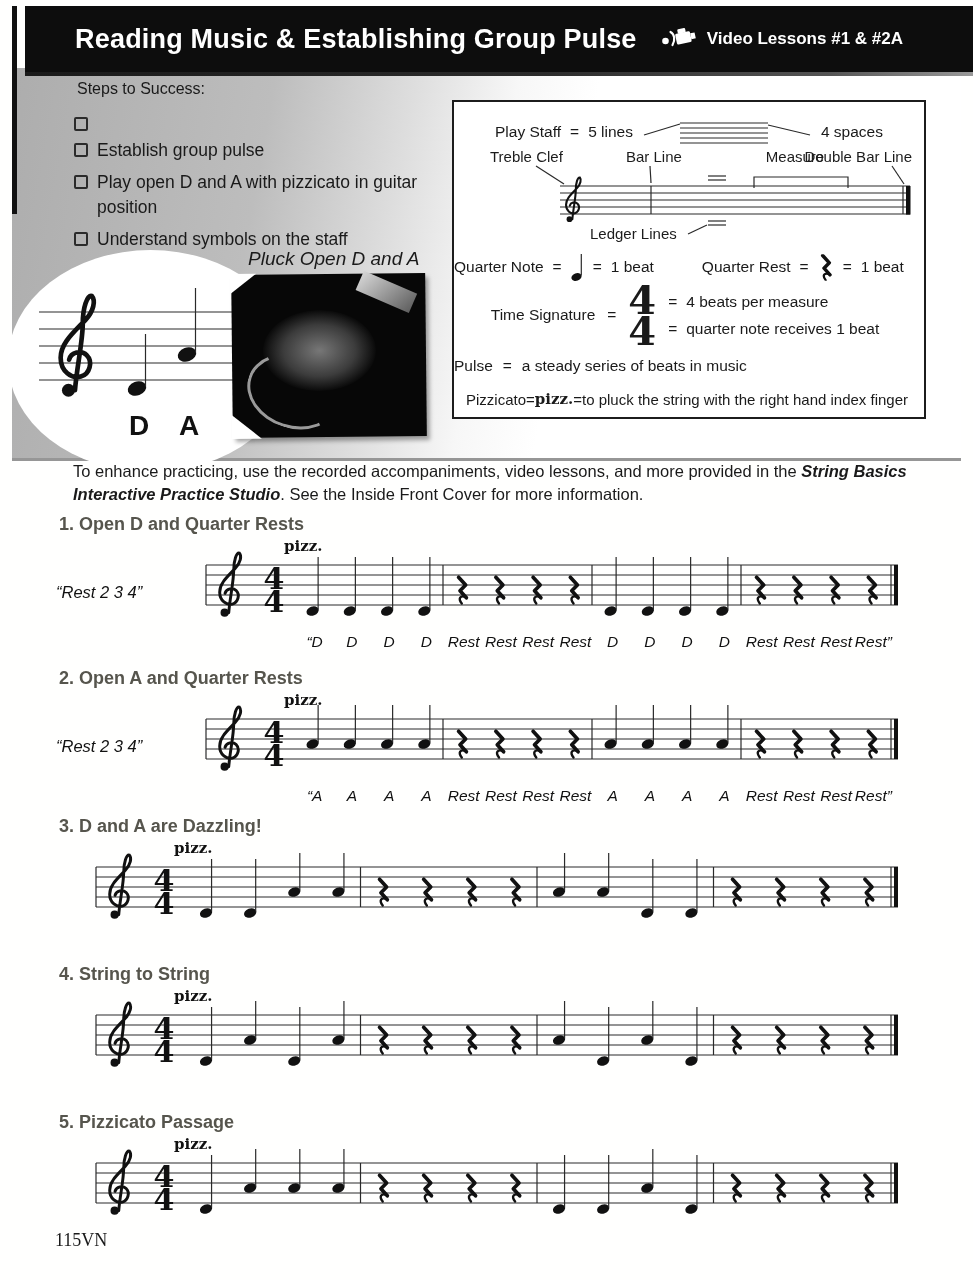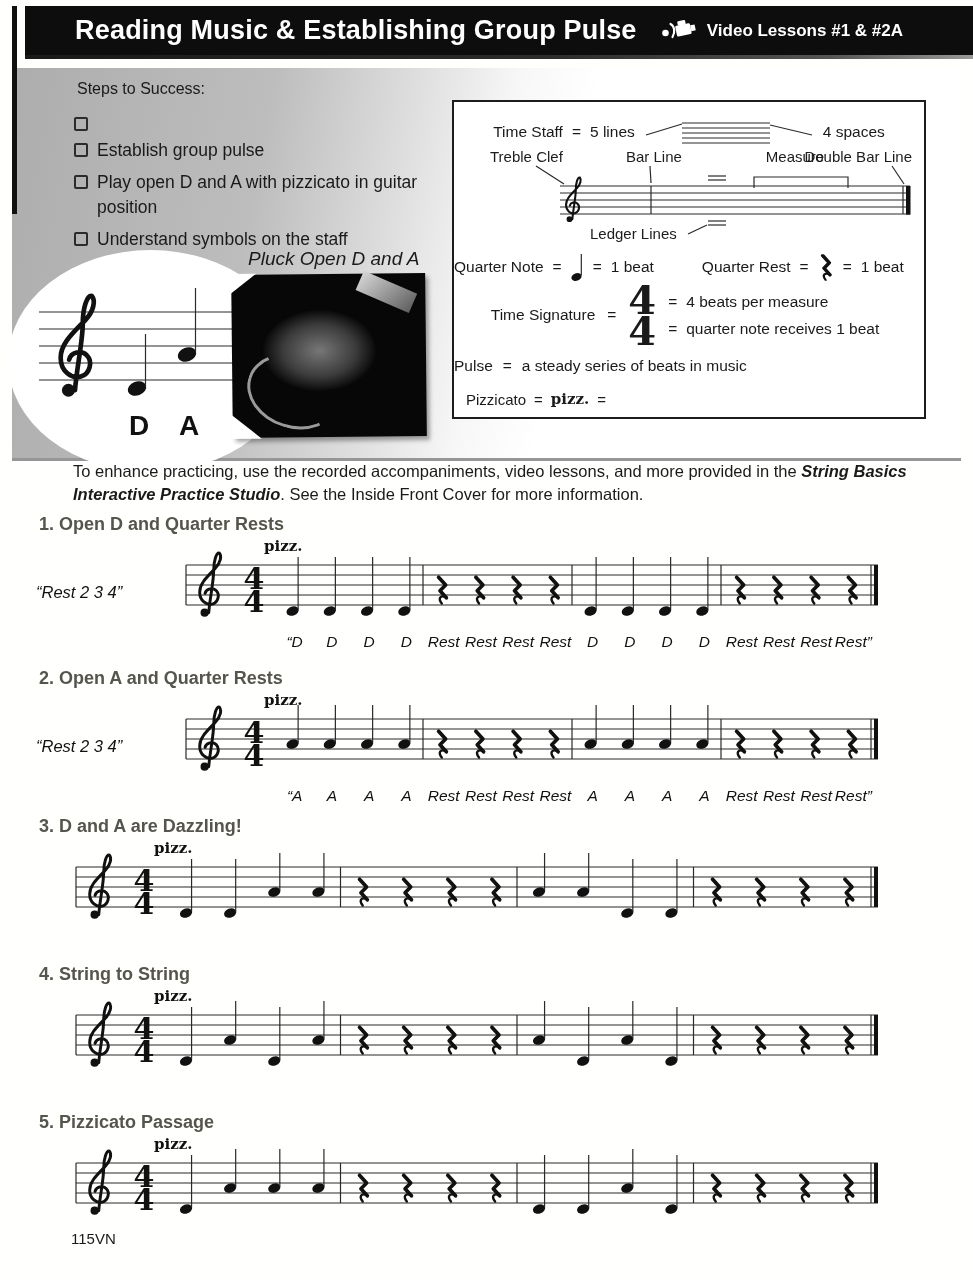--- a/index.html
+++ b/index.html
@@ -1,20 +1,20 @@
 <!DOCTYPE html>
 <html><head>
 <meta charset="utf-8">
 <style>
   html,body{margin:0;padding:0;background:#ddd;}
   .page{position:relative;width:973px;height:1280px;margin:0 auto;background:#fffffe;
         font-family:"Liberation Sans","DejaVu Sans",sans-serif;color:#1a1a1a;overflow:hidden;}
 
   
-  .band{position:absolute;left:25px;right:0;top:6px;height:49px;background:#0d0d0d;
+  .band{position:absolute;left:25px;right:0;top:6px;height:66px;background:#0d0d0d;
         display:flex;align-items:center;z-index:3;}
   .band::after{content:'';position:absolute;left:0;right:0;bottom:-4px;height:4px;
         background:linear-gradient(90deg,#1a1a1a 0%,#2c2c2c 55%,#555 85%,#999 100%);}
   .band h1{margin:0 0 0 50px;font-size:27px;font-weight:bold;color:#fff;letter-spacing:.2px;}
   .video-group{margin-left:auto;margin-right:70px;display:flex;align-items:center;gap:10px;}
   .video-group span{color:#fff;font-size:17px;font-weight:bold;}
   .edge-strip{position:absolute;left:12px;top:6px;width:5px;height:208px;background:#111;z-index:3;}
 
   
   .gray-panel{position:absolute;left:12px;top:68px;width:949px;height:390px;z-index:0;
@@ -56,40 +56,40 @@
   .ib-row3{position:absolute;top:150px;left:0;right:0;display:flex;align-items:center;
         gap:9px;}
   .ib-row3 .gap{width:30px;}
   .ib-row4{position:absolute;top:182px;left:0;right:8px;display:flex;align-items:center;
         justify-content:center;gap:12px;}
   .ts-stack div{font-family:"DejaVu Serif",serif;font-weight:bold;font-size:40px;line-height:.78;}
   .ts-meanings{display:flex;flex-direction:column;gap:9px;}
   .ts-meanings div{display:flex;gap:9px;}
   .ib-row5{position:absolute;top:255px;left:0;right:0;display:flex;align-items:center;
         justify-content:flex-start;gap:10px;}
-  .ib-row6{position:absolute;top:288px;left:12px;right:6px;display:flex;align-items:center;gap:8px;
+  .ib-row6{position:absolute;top:288px;left:12px;right:6px;display:flex;align-items:center;
         font-size:15px;white-space:nowrap;}
   .pizz-abbr{font-family:"DejaVu Serif",serif;font-weight:bold;}
   svg line, svg path.ln{stroke:#2a2a2a;stroke-width:1.2;}
 
   
   .intro{position:absolute;left:73px;top:460px;width:850px;margin:0;font-size:16.5px;
         line-height:1.42;z-index:2;}
 
   
-  .exercise{position:absolute;left:36px;width:868px;z-index:2;}
+  .exercise{position:absolute;left:56px;width:868px;z-index:2;}
   .exercise h3{margin:0 0 0 3px;font-size:18px;font-weight:bold;color:#56554d;}
   .exercise svg{display:block;width:860px;}
   .timesig{font-family:"DejaVu Serif",serif;font-weight:bold;font-size:30px;fill:#111;}
   .pizz{font-family:"DejaVu Serif",serif;font-weight:bold;font-size:15px;fill:#111;}
   .lyric{font-style:italic;font-size:15.5px;fill:#111;}
   .leftlabel{font-style:italic;font-size:16.5px;fill:#111;}
   .pluck-label{font-size:28px;font-weight:bold;fill:#111;}
 
-  .footer{position:absolute;left:71px;top:1230px;font-size:15px;z-index:2;}
+  .footer{position:absolute;left:55px;top:1230px;font-size:18px;z-index:2;font-family:Liberation Serif, serif;}
   .defs-holder{position:absolute;width:0;height:0;overflow:hidden;}
 </style>
 </head>
 <body>
 
 <svg class="defs-holder" aria-hidden="true">
   <defs>
     <symbol id="gclef" viewBox="0 0 40 95">
       <circle cx="16.5" cy="80" r="5" fill="#111"></circle>
       <path d="M21.5 80 C23 62 27.5 42 27.5 29 C27.5 16 31 6.5 34.5 7.5 C37.5 11 36 19 29.5 26
@@ -165,21 +165,21 @@
     <div class="ph-hand"></div>
     <div class="ph-slash"></div>
     <div class="ph-curve"></div>
     <div class="corner-tl"></div>
     <div class="corner-bl"></div>
   </div>
 
   <div class="info-box">
 
     <div class="ib-row1">
-      <span>Time Staff</span>
+      <span>Play Staff</span>
       <span>=</span>
       <span>5 lines</span>
       <svg class="ib-staff1" width="170" height="32" viewBox="0 0 170 32">
         <line x1="2" y1="19" x2="38" y2="8"></line>
         <line x1="38" y1="7" x2="126" y2="7"></line>
         <line x1="38" y1="12" x2="126" y2="12"></line>
         <line x1="38" y1="17" x2="126" y2="17"></line>
         <line x1="38" y1="22" x2="126" y2="22"></line>
         <line x1="38" y1="27" x2="126" y2="27"></line>
         <line x1="126" y1="9" x2="168" y2="19"></line>
@@ -255,20 +255,21 @@
       <span>Pulse</span>
       <span>=</span>
       <span>a steady series of beats in music</span>
     </div>
 
     <div class="ib-row6">
       <span>Pizzicato</span>
       <span>=</span>
       <span class="pizz-abbr">pizz.</span>
       <span>=</span>
+      <span>to pluck the string with the right hand index finger</span>
     </div>
   </div>
 
   <p class="intro"><span>To enhance practicing, use the recorded accompaniments, video lessons, and more provided in the </span><b><i>String Basics Interactive Practice Studio</i></b><span>. See the Inside Front Cover for more information.</span></p>
 
   <div class="exercise" style="top:514px">
     <h3>1. Open D and Quarter Rests</h3>
     <svg viewBox="0 0 860 120" height="120">
         <text x="0" y="63" class="leftlabel">“Rest  2  3  4”</text>
         <line x1="150" y1="30" x2="842" y2="30" stroke="#222" stroke-width="1.3"></line>

